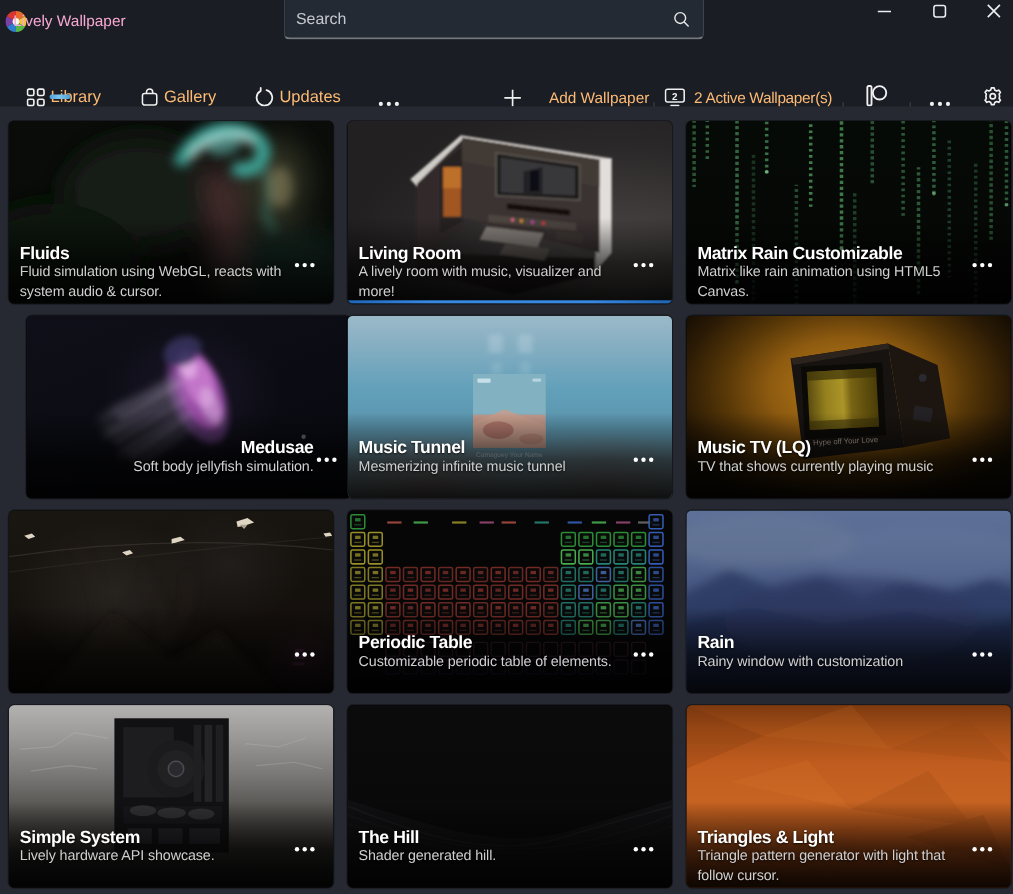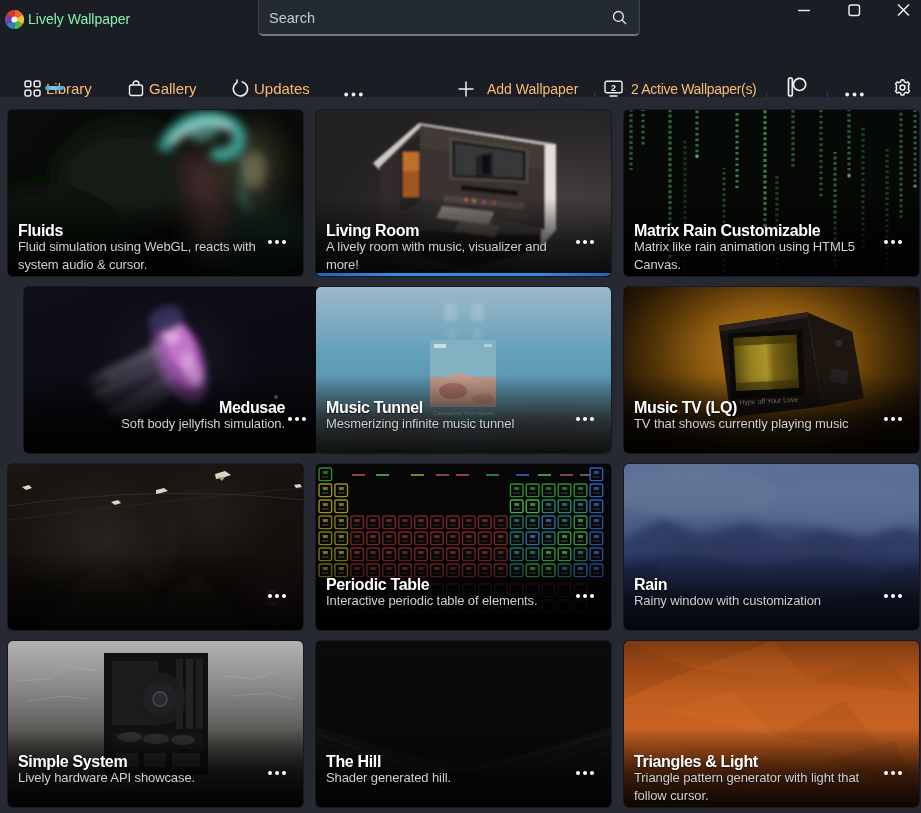--- a/index.html
+++ b/index.html
@@ -1,21 +1,21 @@
 <!DOCTYPE html>
 <html><head><meta charset="utf-8">
 <style>
 html,body{margin:0;padding:0;}
 body{width:921px;height:813px;overflow:hidden;background:#262932;
   font-family:"Liberation Sans",sans-serif;position:relative;}
 
 .chrome{position:absolute;left:0;top:0;width:921px;height:97px;background:#1a1e24;}
 .titlebar{position:absolute;left:0;top:0;width:921px;height:40px;}
 .applogo{position:absolute;left:5px;top:10px;width:19px;height:19px;}
-.apptitle{position:absolute;left:28px;top:11px;font-size:14px;color:#86efac;}
+.apptitle{position:absolute;left:12px;top:11px;font-size:14px;color:#f9a8d4;}
 .search{position:absolute;left:258px;top:-4px;width:382px;height:40px;
   background:#242a33;border:1px solid #3c424b;border-bottom:2px solid #74797f;
   border-radius:5px;box-sizing:border-box;}
 .search .ph{position:absolute;left:10px;top:13px;font-size:14.5px;color:#c6cad0;}
 .search svg{position:absolute;right:12px;top:13px;}
 .winbtns{position:absolute;right:0;top:0;height:29px;}
 
 .nav{position:absolute;left:0;top:40px;width:921px;height:57px;}
 .navitem{position:absolute;top:0;height:57px;display:flex;align-items:flex-end;
   color:#fdba74;font-size:15px;}
@@ -99,21 +99,21 @@
 <circle cx="2.2" cy="2.5" r="1.9"></circle>
           <circle cx="9.5" cy="2.5" r="1.9"></circle>
           <circle cx="16.8" cy="2.5" r="1.9"></circle>
         </svg>
       </div>
 <div class="navitem small" style="left:458px;">
         <svg width="16" height="16" viewBox="0 0 16 16" stroke="#f0f0f0" stroke-width="1.5">
 <line x1="8" y1="0.5" x2="8" y2="15.5"></line>
           <line x1="0.5" y1="8" x2="15.5" y2="8"></line>
         </svg>
-        <span style="margin-left:8px;">Add Wallpaper</span>
+        <span style="margin-left:20px;">Add Wallpaper</span>
       </div>
 <div class="vsep" style="left:594px;"></div>
 <div class="navitem small" style="left:604px;">
         <svg width="19" height="17" viewBox="0 0 19 17" fill="none" stroke="#f0f0f0" stroke-width="1.4">
 <rect x="1" y="1.2" width="17" height="11.6" rx="1.8"></rect>
 <line x1="6" y1="16" x2="13" y2="16" stroke-linecap="round"></line>
 <text x="9.5" y="10.6" font-size="9" font-weight="bold" fill="#f0f0f0" stroke="none" text-anchor="middle" font-family="Liberation Sans">2</text>
         </svg>
         <span style="margin-left:3px;letter-spacing:-0.3px;margin-top:20px;">2 Active Wallpaper(s)</span>
       </div>
@@ -708,21 +708,21 @@
           <rect x="178.4" y="136" width="12.6" height="12.6" rx="1.5" fill="#0a0a0a" stroke="#6f4490" stroke-width="1.3" opacity=".3"></rect>
           <rect x="194.4" y="136" width="12.6" height="12.6" rx="1.5" fill="#0a0a0a" stroke="#6f4490" stroke-width="1.3" opacity=".3"></rect>
           <rect x="210.3" y="136" width="12.6" height="12.6" rx="1.5" fill="#0a0a0a" stroke="#6f4490" stroke-width="1.3" opacity=".3"></rect>
           <rect x="226.3" y="136" width="12.6" height="12.6" rx="1.5" fill="#0a0a0a" stroke="#6f4490" stroke-width="1.3" opacity=".3"></rect>
           <rect x="242.2" y="136" width="12.6" height="12.6" rx="1.5" fill="#0a0a0a" stroke="#6f4490" stroke-width="1.3" opacity=".3"></rect>
           <rect x="258.2" y="136" width="12.6" height="12.6" rx="1.5" fill="#0a0a0a" stroke="#6f4490" stroke-width="1.3" opacity=".3"></rect>
         </svg></div>
 <div class="shade"></div>
 <div class="meta">
         <div class="t">Periodic Table</div>
-        <div class="d">Interactive periodic table of elements.</div>
+        <div class="d">Customizable periodic table of elements.</div>
       </div>
 <div class="dots"><i></i><i></i><i></i></div>
 </div>
 <div class="card" style="left:624px;top:367px;">
 <div class="thumb" style="background:linear-gradient(180deg,#5d7097 0%,#57698f 22%,#455681 45%,#33406a 68%,#232e50 85%,#18213c 100%);">
 <svg width="295" height="166" viewBox="0 0 295 166">
 <defs>
             <filter id="rnb" x="-30%" y="-30%" width="160%" height="160%">
               <feGaussianBlur stdDeviation="5"></feGaussianBlur>
             </filter>

